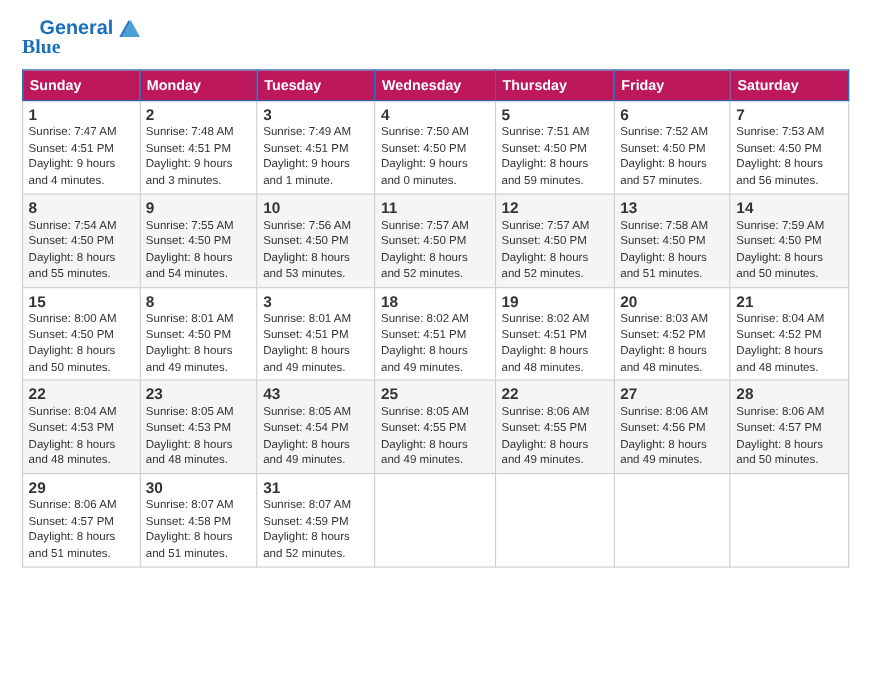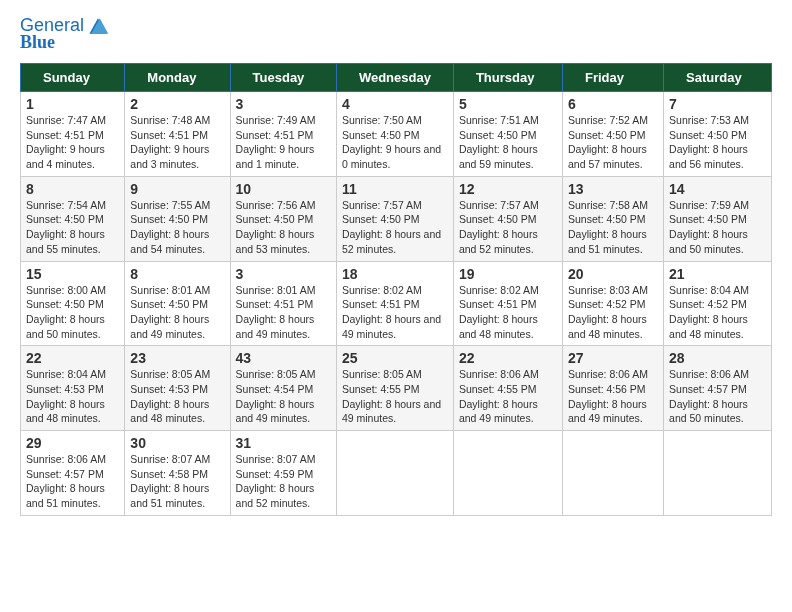--- a/index.html
+++ b/index.html
@@ -19,23 +19,24 @@
       align-items: flex-start;
       justify-content: space-between;
       margin-bottom: 10px;
     }
     .logo {
       display: flex;
       align-items: center;
     }
     .logo-text {
       font-size: 18px;
-      font-weight: normal;
+      font-weight: bold;
       color: #333;
       line-height: 1.1;
+      margin-left: 16px;
     }
     .logo-text span {
       color: #1a6fba;
     }
     .logo-icon {
       width: 24px;
       height: 20px;
       margin-left: 2px;
       margin-right: 0;
     }
@@ -50,24 +51,24 @@
     .subtitle {
       font-size: 16px;
       color: #555;
     }
     .calendar {
       width: 100%;
       border-collapse: collapse;
       font-size: 11px;
     }
     .calendar th {
-      background-color: #14532d;
+      background-color: #be185d;
       color: #fff;
       text-align: left;
-      padding: 6px 22px;
+      padding: 6px 6px;
       font-size: 13px;
       font-weight: bold;
       border: 1px solid #2a6ebb;
     }
     .calendar td {
       border: 1px solid #ccc;
       vertical-align: top;
       padding: 4px 5px;
       width: 113px;
       height: 82px;

